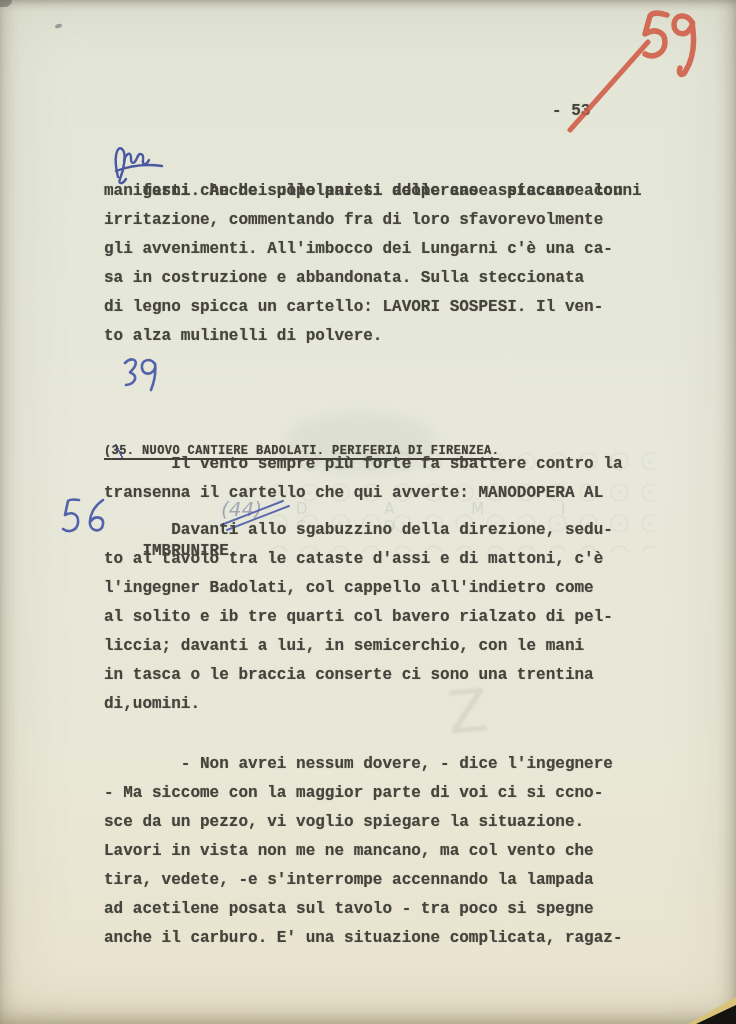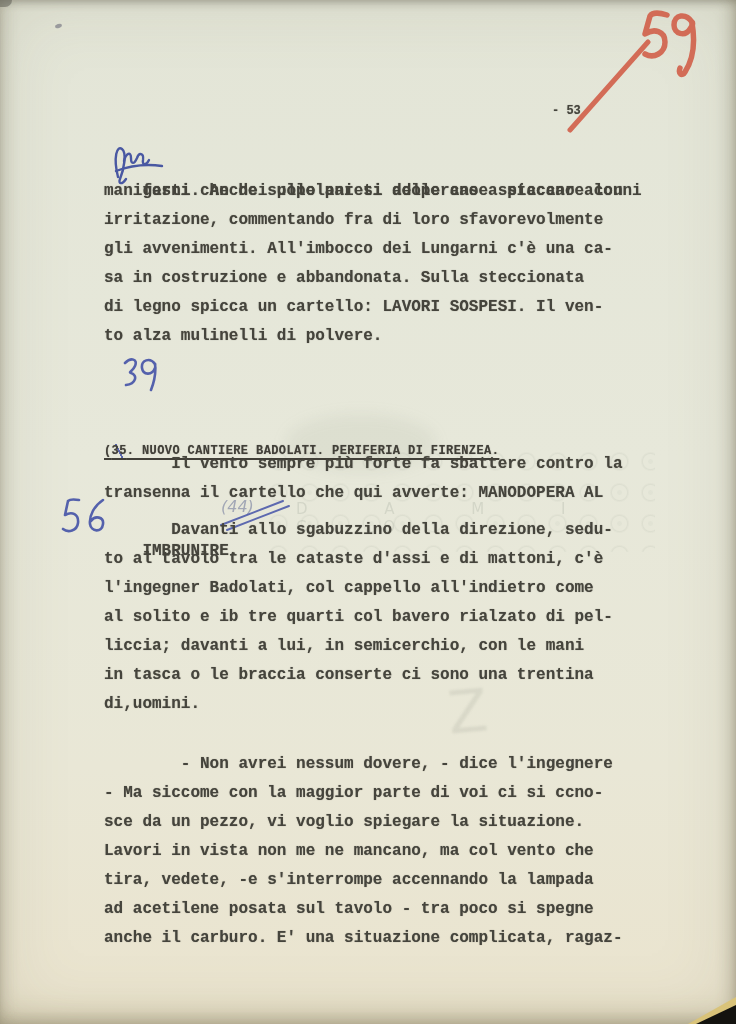--- a/index.html
+++ b/index.html
@@ -15,35 +15,35 @@
       inset 0 7px 10px -6px rgba(100,100,88,.45);
     font-family:"Liberation Mono","DejaVu Sans Mono",monospace;
   }
   .typeblock{
     position:absolute;left:104px;
     font-size:16px;line-height:29px;font-weight:700;
     color:#45443c;white-space:pre;
     text-shadow:0 0 1px rgba(69,68,60,.55);
   }
   .typeline{white-space:pre;}
-  .pagenum{position:absolute;left:552px;top:101px;font-size:12px;line-height:20px;
+  .pagenum{position:absolute;left:552px;top:101px;font-size:16px;line-height:20px;
     font-weight:700;color:#45443c;white-space:pre;text-shadow:0 0 1px rgba(69,68,60,.55);}
   .heading{
     position:absolute;left:104px;top:381px;
     font-size:12px;line-height:28px;font-weight:700;letter-spacing:.4px;
     color:#413f38;white-space:pre;text-shadow:0 0 1px rgba(65,63,56,.6);
   }
   .heading .hline{text-decoration:underline;text-decoration-thickness:1.6px;text-underline-offset:4px;}
   .struck-35{
     position:relative;
     background:linear-gradient(64deg,transparent 44%,rgba(68,83,168,.85) 44%,rgba(68,83,168,.85) 53%,transparent 53%);
   }
   .annot-44{
     position:absolute;left:221px;top:497px;width:72px;height:38px;
-    font-family:"DejaVu Sans",sans-serif;font-style:italic;font-size:16px;
+    font-family:"DejaVu Sans",sans-serif;font-style:italic;font-size:20px;
     color:rgba(86,96,142,.48);
   }
   .annot-44 svg{position:absolute;left:-4px;top:0;}
   .hand-svg{position:absolute;}
   .watermark{
     position:absolute;left:263px;top:446px;width:392px;height:106px;opacity:.13;
     background-image:
       radial-gradient(circle, rgba(100,112,98,0) 7px, rgba(100,112,98,.55) 8px, rgba(100,112,98,0) 10px),
       radial-gradient(circle, rgba(100,112,98,.3) 2px, rgba(100,112,98,0) 3px);
     background-size:31px 31px;

